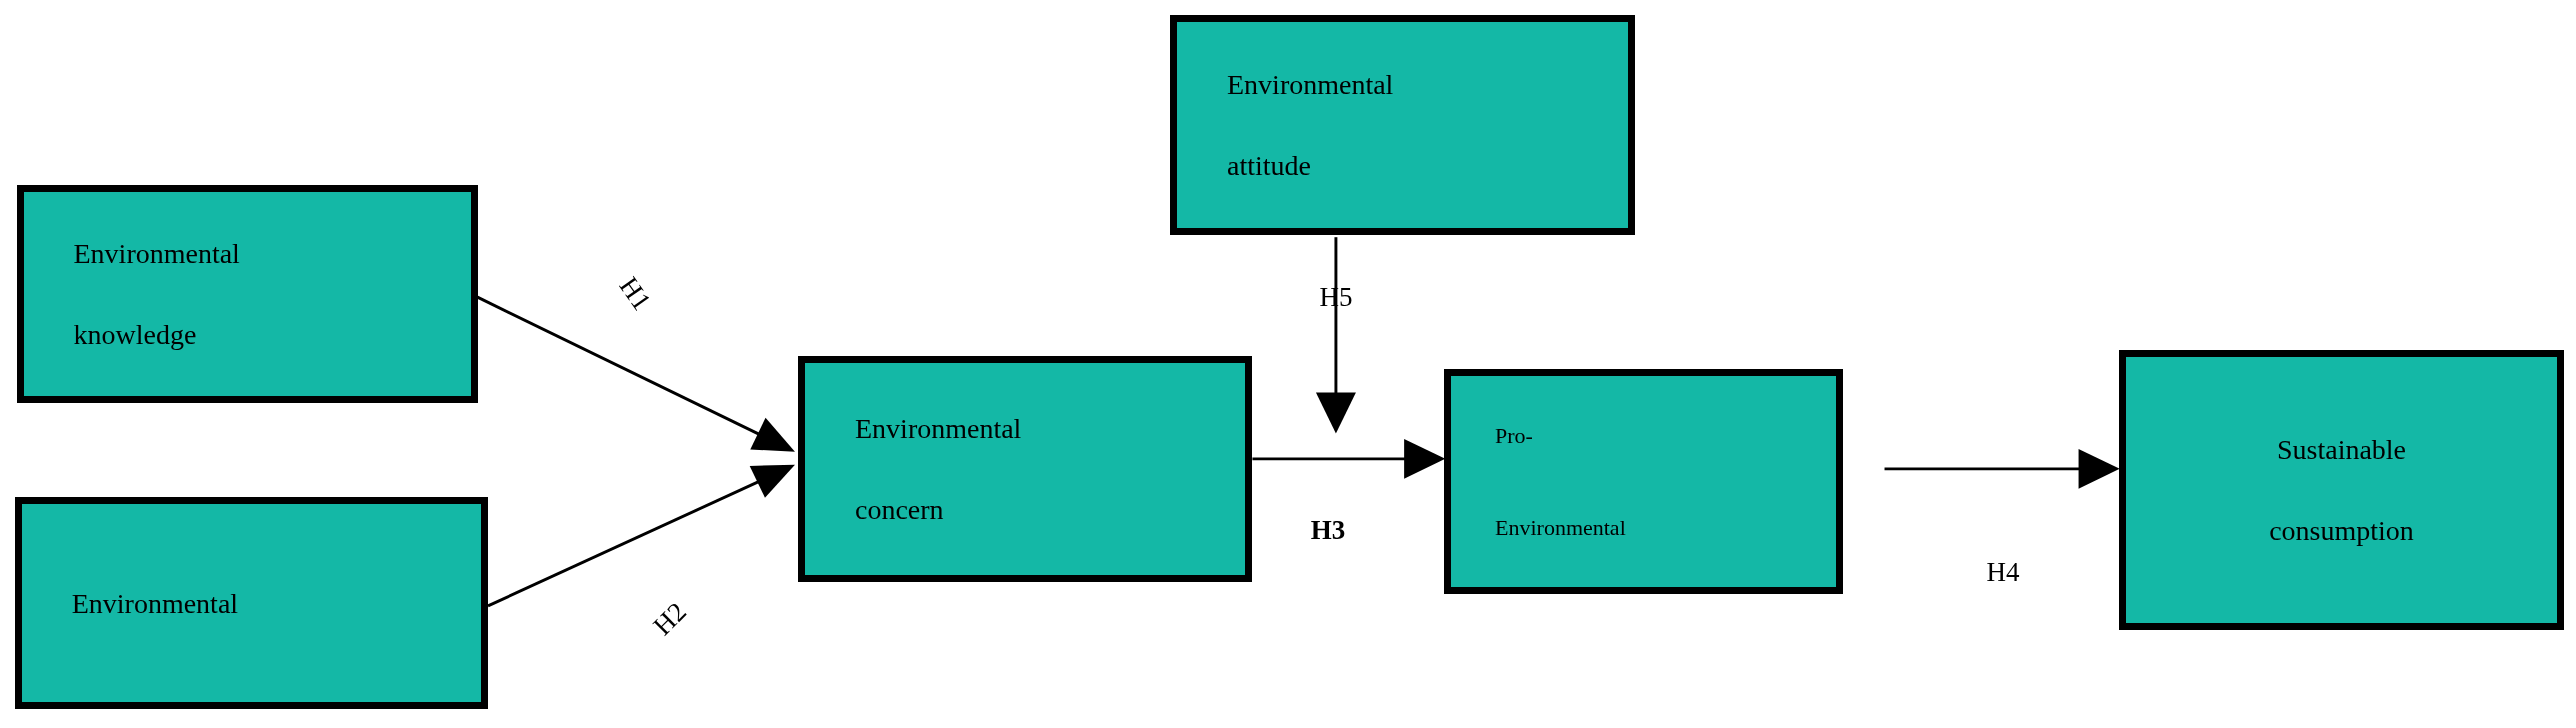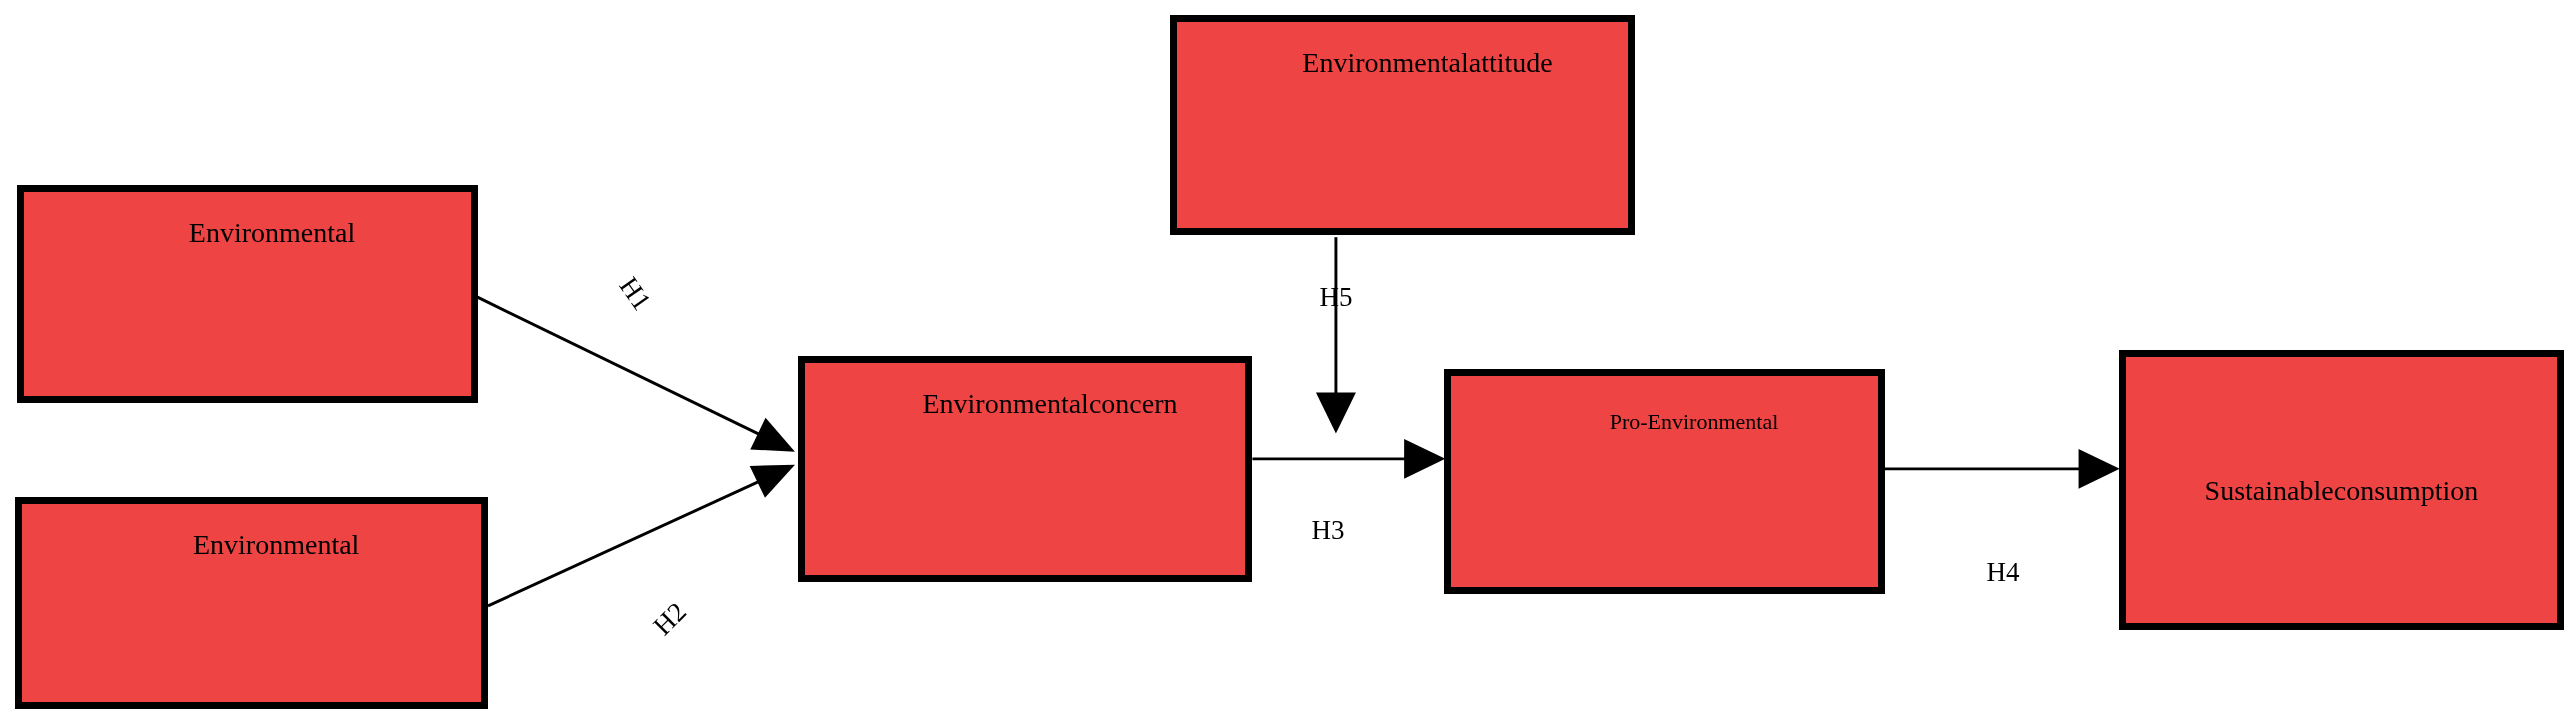--- a/index.html
+++ b/index.html
@@ -28,47 +28,47 @@
     stroke: #000000;
     stroke-width: 5;
   }
   .connectors polygon {
     fill: #000000;
     stroke: none;
   }
   .box {
     position: absolute;
     box-sizing: border-box;
-    background: #ef4444;
+    background: #14b8a6;
     border: 7px solid #000000;
     display: flex;
-    flex-direction: row;
+    flex-direction: column;
     justify-content: center;
     font-size: 28px;
     line-height: 81px;
     padding-left: 50px;
     white-space: nowrap;
   }
   #box-knowledge        { left: 16.5px;   top: 185px; width: 461px; height: 218px; }
   #box-risk             { left: 14.7px;   top: 497px; width: 473px; height: 212px; }
   #box-concern          { left: 798px; top: 356px; width: 454px; height: 226px; }
   #box-attitude         { left: 1170px; top: 14.7px;  width: 465px; height: 220px; }
-  #box-pro              { left: 1444px; top: 369px; width: 441px; height: 225px;
-                          font-size: 22px; line-height: 92px; padding-left: 59px; }
+  #box-pro              { left: 1444px; top: 369px; width: 399px; height: 225px;
+                          font-size: 22px; line-height: 92px; padding-left: 44px; }
   #box-sustainable      { left: 2119px; top: 350px; width: 445px; height: 280px;
                           padding-left: 0; align-items: center; text-align: center; }
   .hlabel {
     position: absolute;
     font-size: 27px;
     white-space: nowrap;
     transform: translate(-50%, -50%);
   }
   #label-h1 { left: 635px; top: 294px;  transform: translate(-50%,-50%) rotate(55deg); }
   #label-h2 { left: 670px; top: 619px; transform: translate(-50%,-50%) rotate(-45deg); }
-  #label-h3 { left: 1328px; top: 530px; }
+  #label-h3 { left: 1328px; top: 530px; font-weight: bold; }
   #label-h4 { left: 2003px; top: 572px; }
   #label-h5 { left: 1336px; top: 297px; }
 </style>
 </head>
 <body>
 
 <div id="stage">
 
   <svg class="connectors" viewBox="0 0 4381 1239" aria-hidden="true">
 
@@ -83,20 +83,21 @@
 
     <line x1="3205" y1="797" x2="3539" y2="797"></line>
     <polygon points="3605,797 3535,763 3535,831"></polygon>
 
     <line x1="2272" y1="403" x2="2272" y2="668"></line>
     <polygon points="2272,737 2238,667 2306,667"></polygon>
   </svg>
 
   <div class="box" id="box-knowledge">
     <div>Environmental</div>
+    <div>knowledge</div>
   </div>
 
   <div class="box" id="box-risk">
     <div>Environmental</div>
   </div>
 
   <div class="box" id="box-concern">
     <div>Environmental</div>
     <div>concern</div>
   </div>

